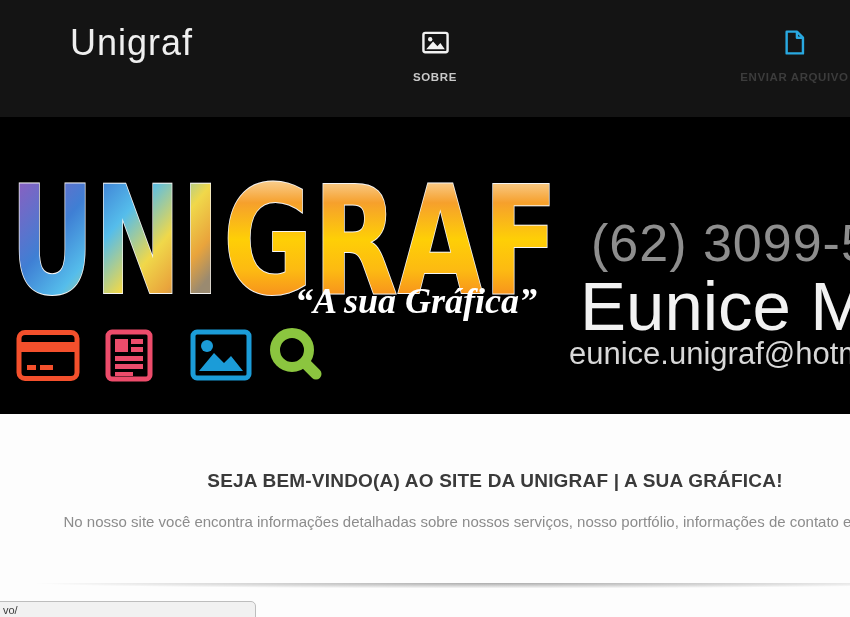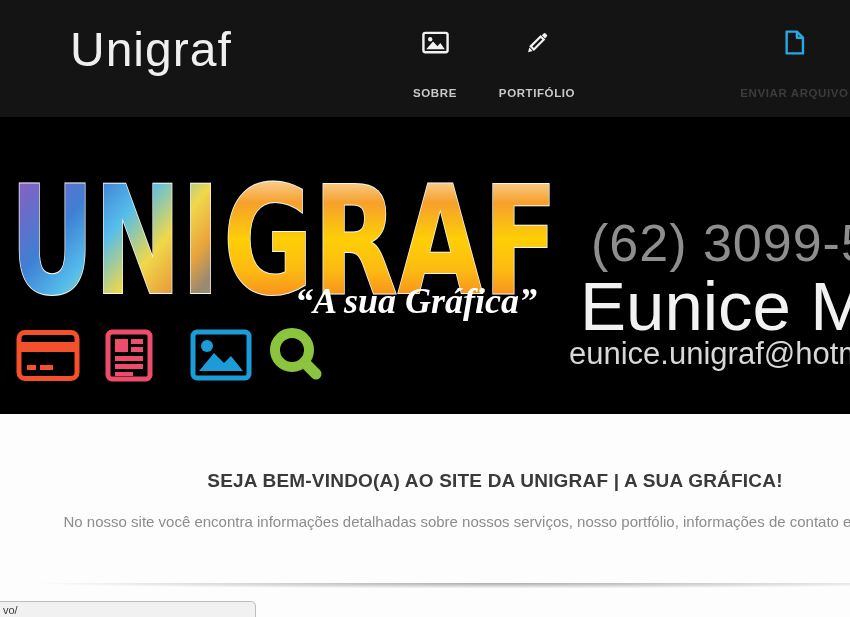--- a/index.html
+++ b/index.html
@@ -5,27 +5,27 @@
   html,body{margin:0;padding:0;}
   body{
     width:850px;height:617px;overflow:hidden;position:relative;
     background:#fdfdfd;font-family:"Liberation Sans",sans-serif;
   }
   .page{position:absolute;top:0;left:0;width:990px;height:617px;}
 
   
   .topbar{position:absolute;top:0;left:0;width:990px;height:117px;background:var(--header-bg);}
   .brand{
-    position:absolute;left:70px;top:22px;font-size:48px;font-weight:300;
+    position:absolute;left:70px;top:22px;font-size:36px;font-weight:300;
     color:#efefef;letter-spacing:1px;
   }
   .nav-item{position:absolute;top:28px;text-align:center;cursor:pointer;}
   .nav-item .nicon{display:inline-block;width:29px;height:29px;color:#f2f2f2;}
   .nav-item .nlabel{
-    display:block;margin-top:26px;font-size:11.5px;letter-spacing:.6px;
+    display:block;margin-top:10px;font-size:11.5px;letter-spacing:.6px;
     color:var(--nav-label);font-weight:bold;
   }
   .nav-item.active .nicon{color:var(--accent-blue);}
   .nav-item.active .nlabel{color:var(--nav-label-active);}
   #nav-sobre{left:395px;width:80px;}
   #nav-portifolio{left:487px;width:100px;}
   #nav-orcamento{left:602px;width:110px;}
   #nav-enviar{left:734px;width:121px;}
 
   
@@ -97,30 +97,20 @@
       <span class="nicon">
         <svg viewBox="0 0 24 24" width="29" height="29">
           <rect x="2" y="4" width="20" height="16" rx="1.6" fill="none" stroke="currentColor" stroke-width="2"></rect>
           <circle cx="7.6" cy="9.3" r="1.8" fill="currentColor"></circle>
           <path d="M4.3 17.6 L10 11.2 L13.6 15 L16 12.4 L19.7 17.6 Z" fill="currentColor"></path>
         </svg>
       </span>
       <span class="nlabel">SOBRE</span>
     </div>
 
-    <div class="nav-item" id="nav-portifolio">
-      <span class="nicon">
-        <svg viewBox="0 0 24 24" width="29" height="29">
-          <path d="M4.2 20 L5.2 16.2 L8 19 Z" fill="currentColor"></path>
-          <path d="M6.4 15.2 L14.6 7 L17.2 9.6 L9 17.8 Z" fill="none" stroke="currentColor" stroke-width="1.8"></path>
-          <path d="M15.6 6 L17.1 4.5 Q17.9 3.7 18.7 4.5 L19.7 5.5 Q20.5 6.3 19.7 7.1 L18.2 8.6 Z" fill="currentColor"></path>
-        </svg>
-      </span>
-      <span class="nlabel">PORTIFÓLIO</span>
-    </div>
 
 
     <div class="nav-item active" id="nav-enviar">
       <span class="nicon">
         <svg viewBox="0 0 24 24" width="29" height="29">
           <path d="M5.5 3 H14 L19 8 V21 H5.5 Z" fill="none" stroke="currentColor" stroke-width="2" stroke-linejoin="round"></path>
           <path d="M14 3 V8 H19" fill="none" stroke="currentColor" stroke-width="2" stroke-linejoin="round"></path>
         </svg>
       </span>
       <span class="nlabel">ENVIAR ARQUIVO</span>

